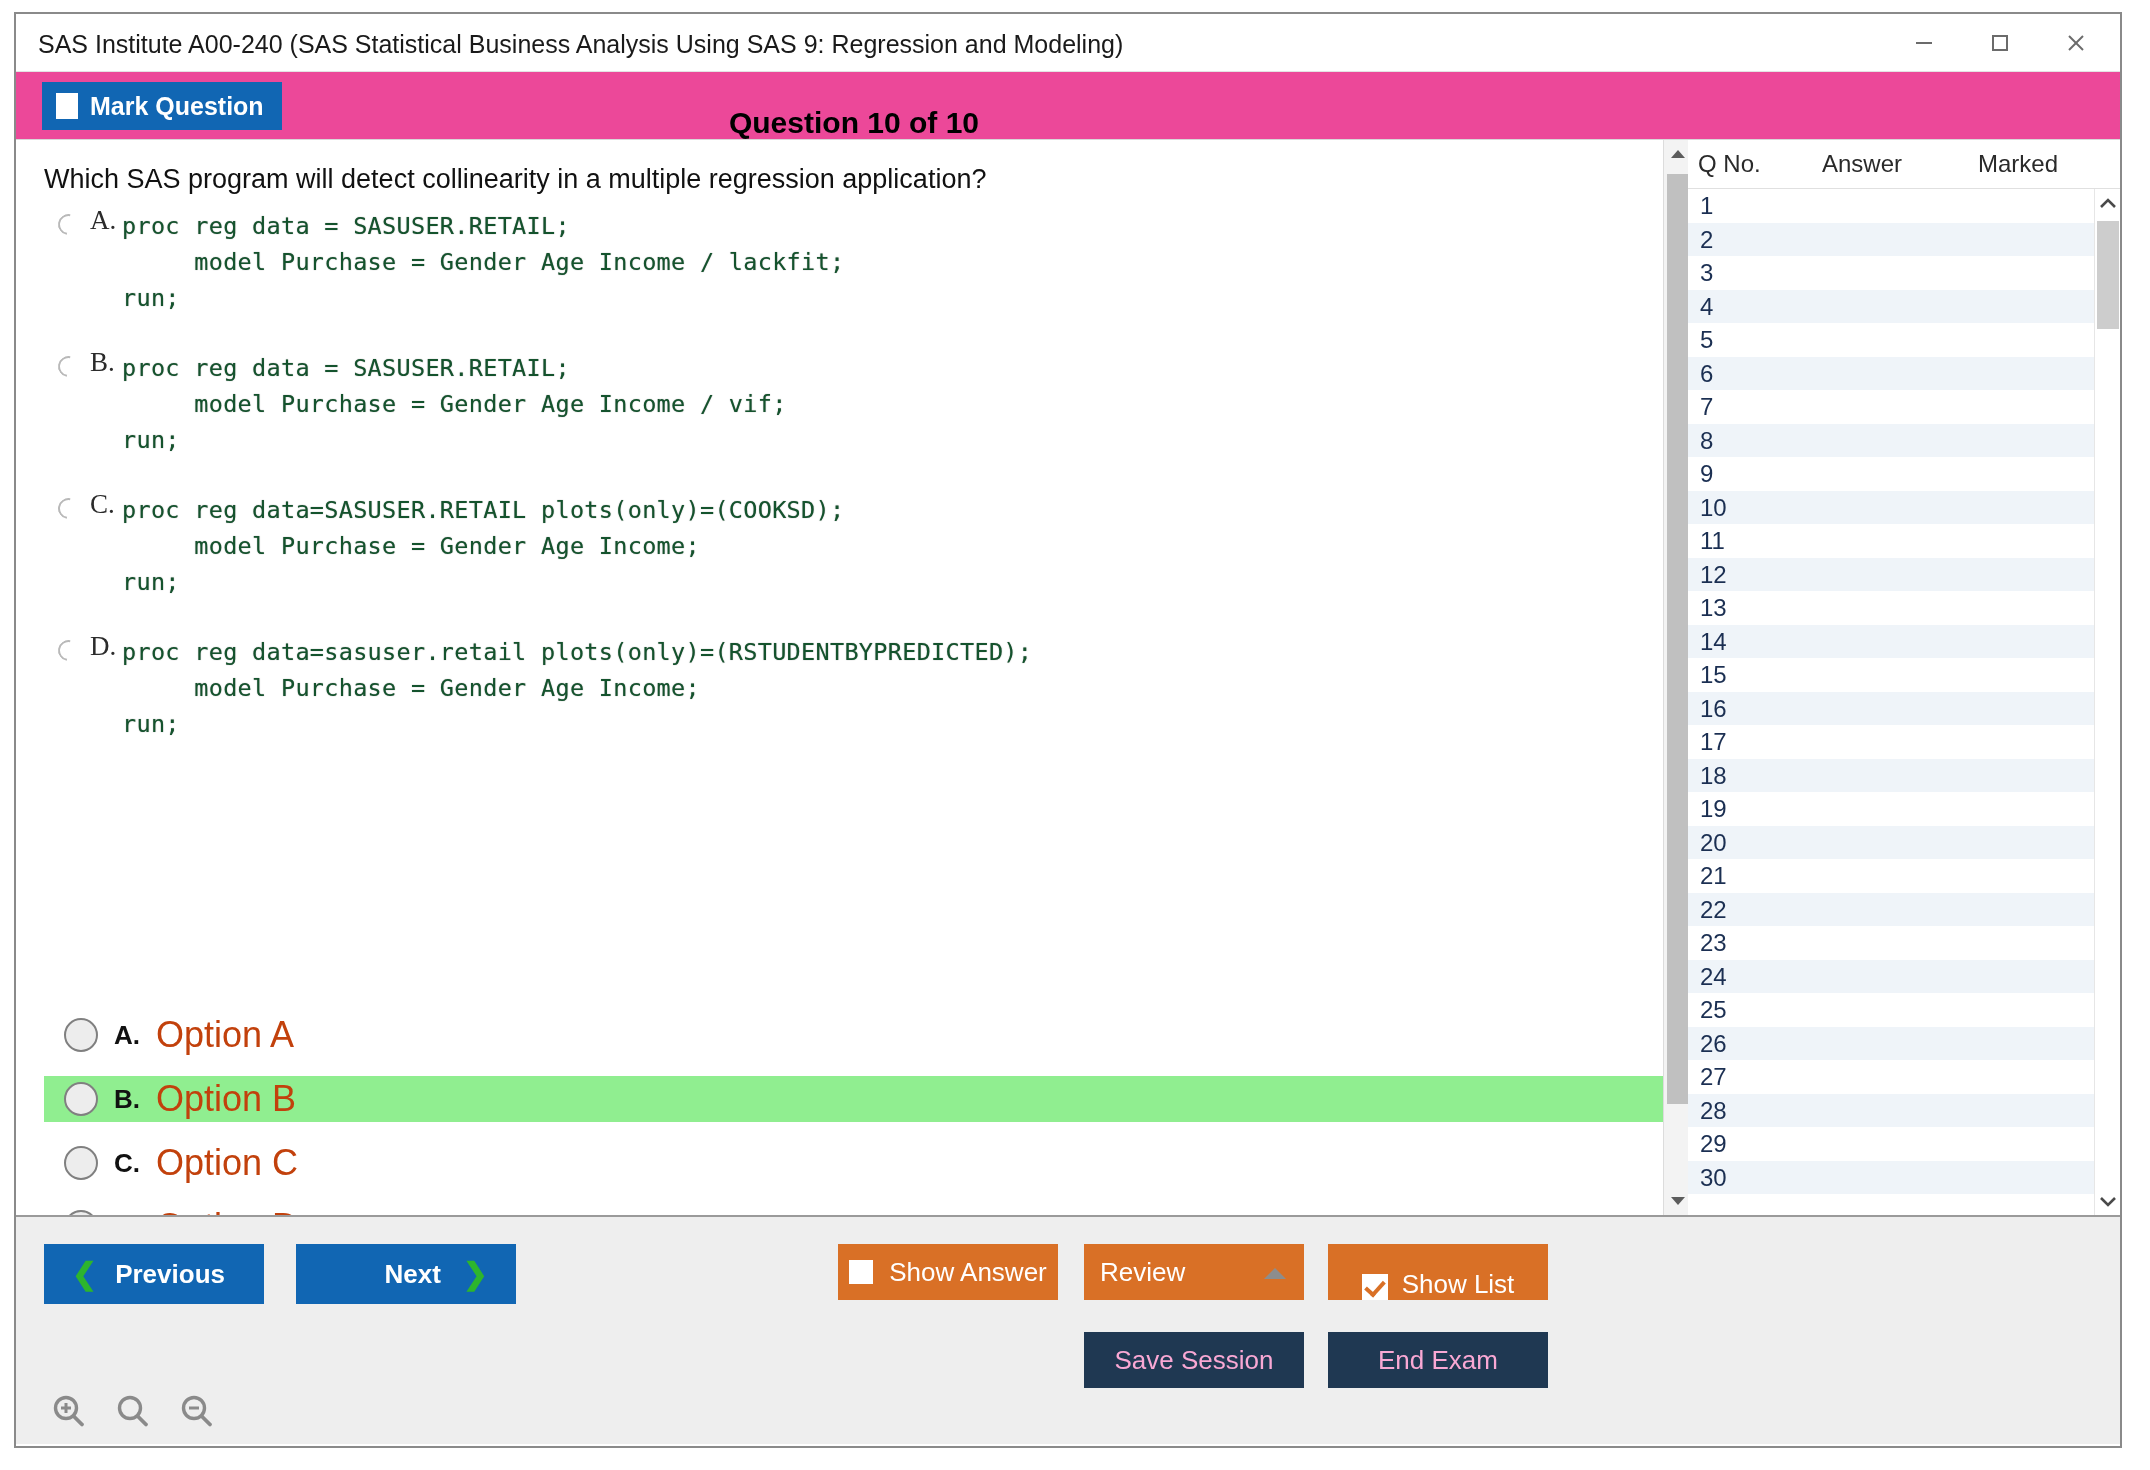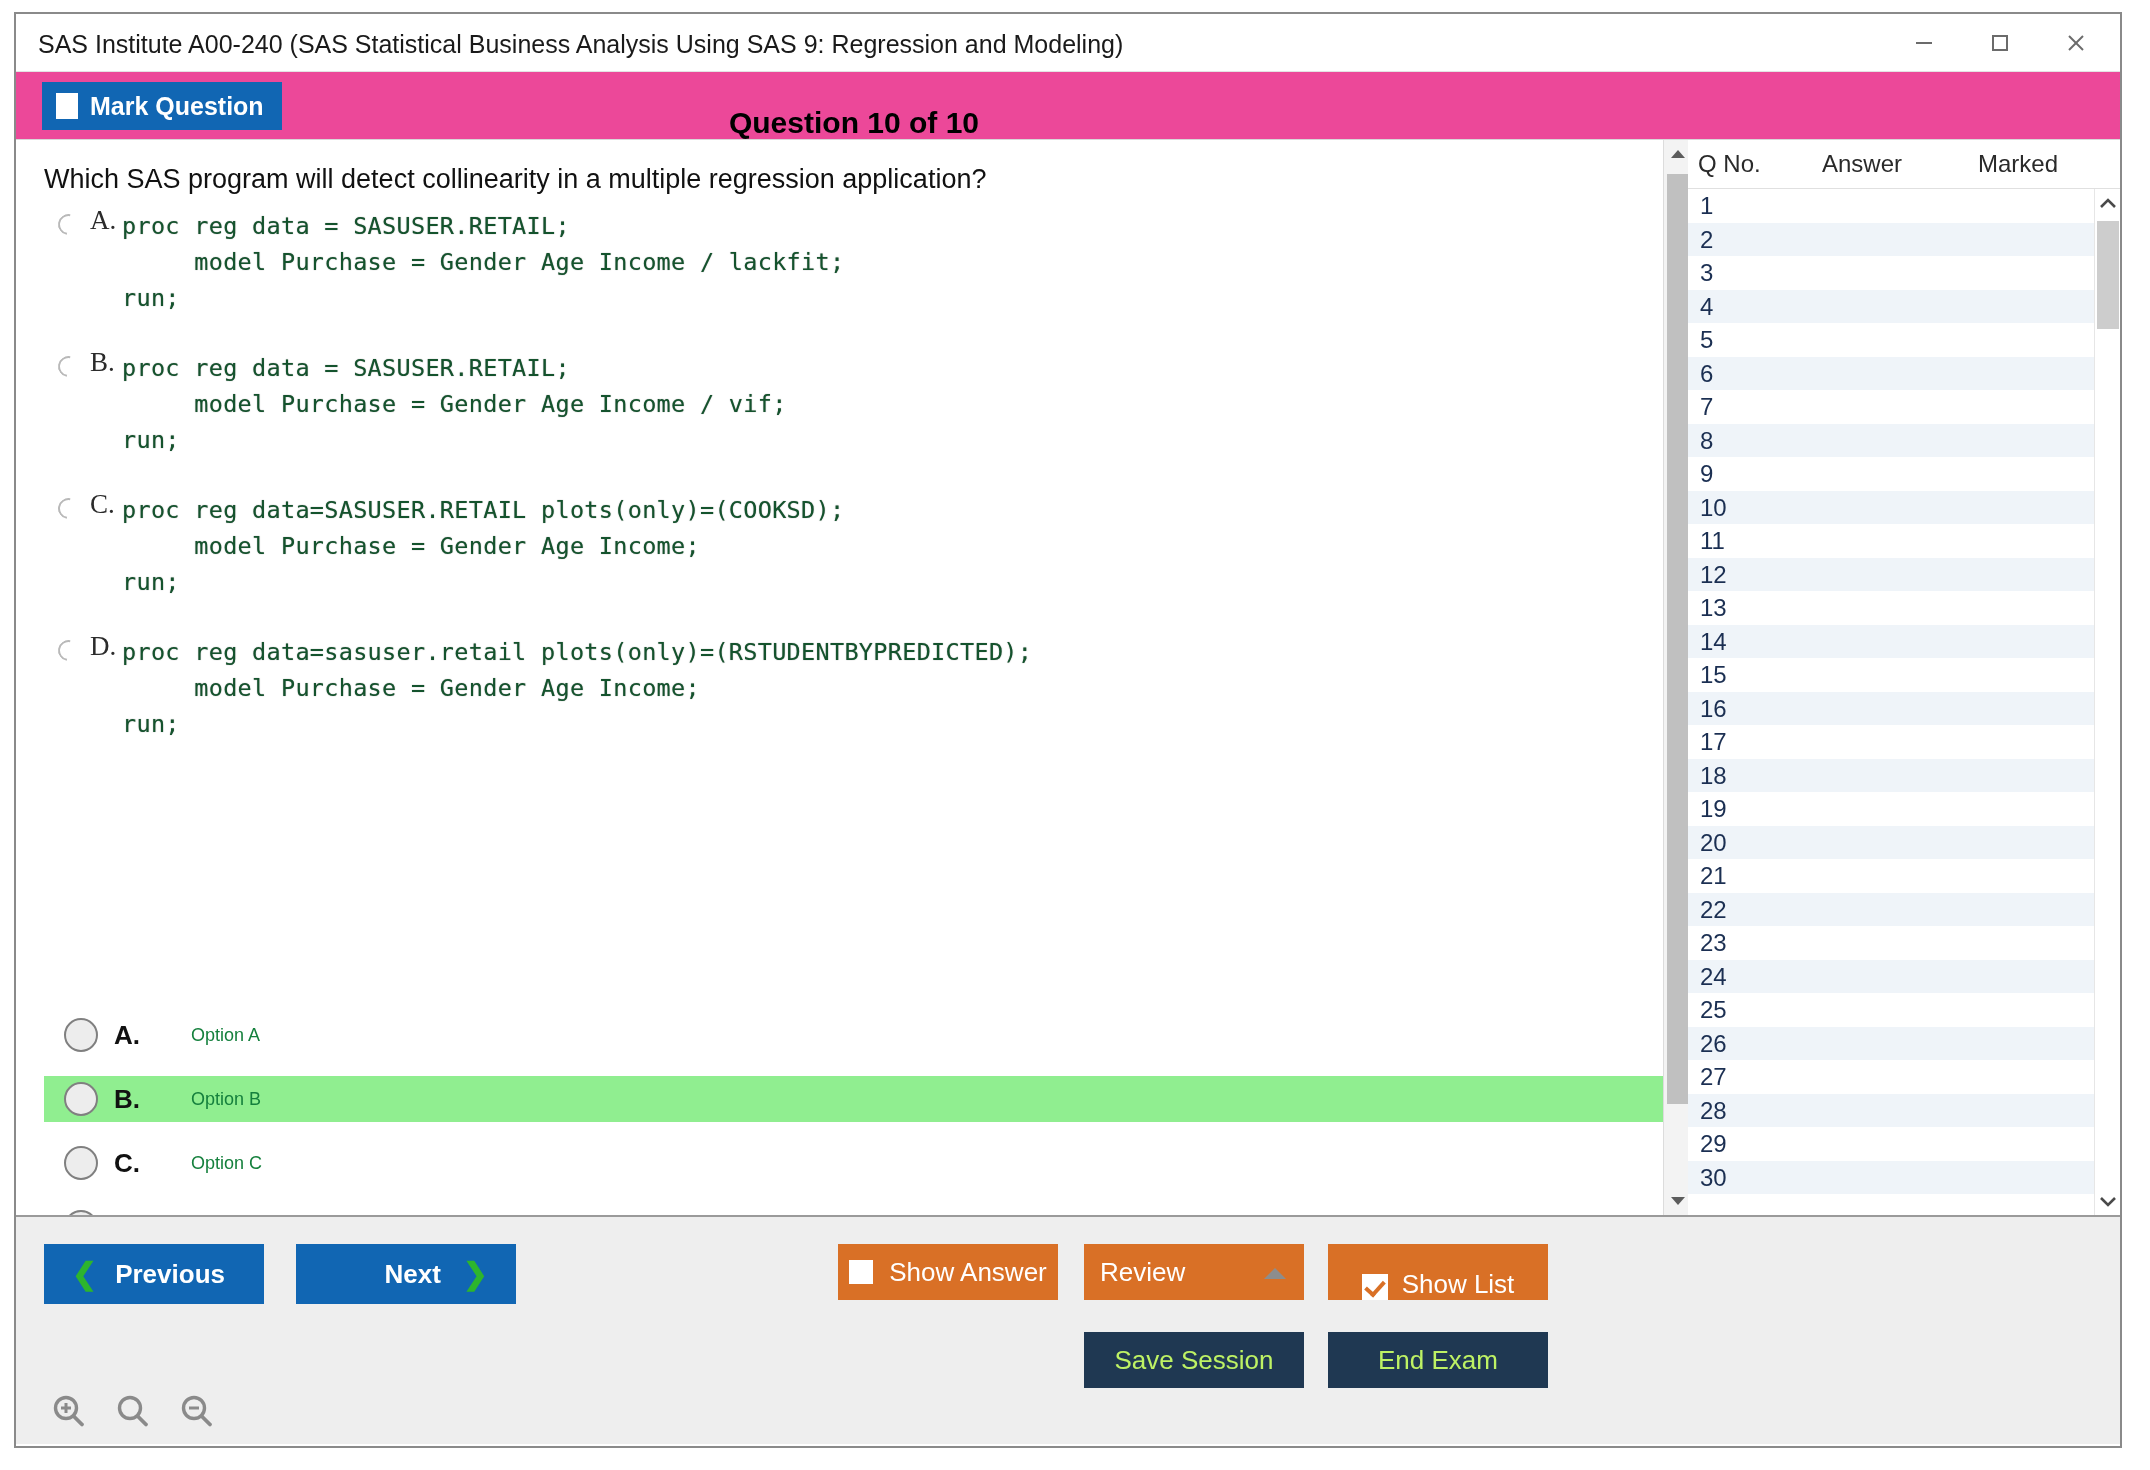--- a/index.html
+++ b/index.html
@@ -177,23 +177,22 @@
     border: 2px solid #808080;
     background: #ededed;
     flex: 0 0 auto;
   }
   .answer-row .ltr {
     font-size: 26px;
     font-weight: bold;
     color: #111111;
   }
   .answer-row .txt {
-    font-size: 18px;
-    color: #15803d;
-    margin-left: 35px;
+    font-size: 36px;
+    color: #c2410c;
   }
 
   
   .vscroll {
     position: absolute;
     right: 0; top: 0;
     width: 28px; height: 1075px;
     background: #f3f3f3;
     border-left: 1px solid #dcdcdc;
     box-sizing: border-box;
@@ -360,21 +359,21 @@
     left: 7px; top: 3px;
     width: 8px; height: 15px;
     border: solid #d97026;
     border-width: 0 4px 4px 0;
     transform: rotate(42deg);
   }
 
   .btn-dark {
     height: 56px;
     background: #1f3852;
-    color: #bef264;
+    color: #f9a8d4;
     font-size: 26px;
   }
   .btn-save { left: 1068px; top: 115px; width: 220px; }
   .btn-end  { left: 1312px; top: 115px; width: 220px; }
 
   .zoom-tools {
     position: absolute;
     left: 30px; top: 172px;
     display: flex;
     gap: 18px;

